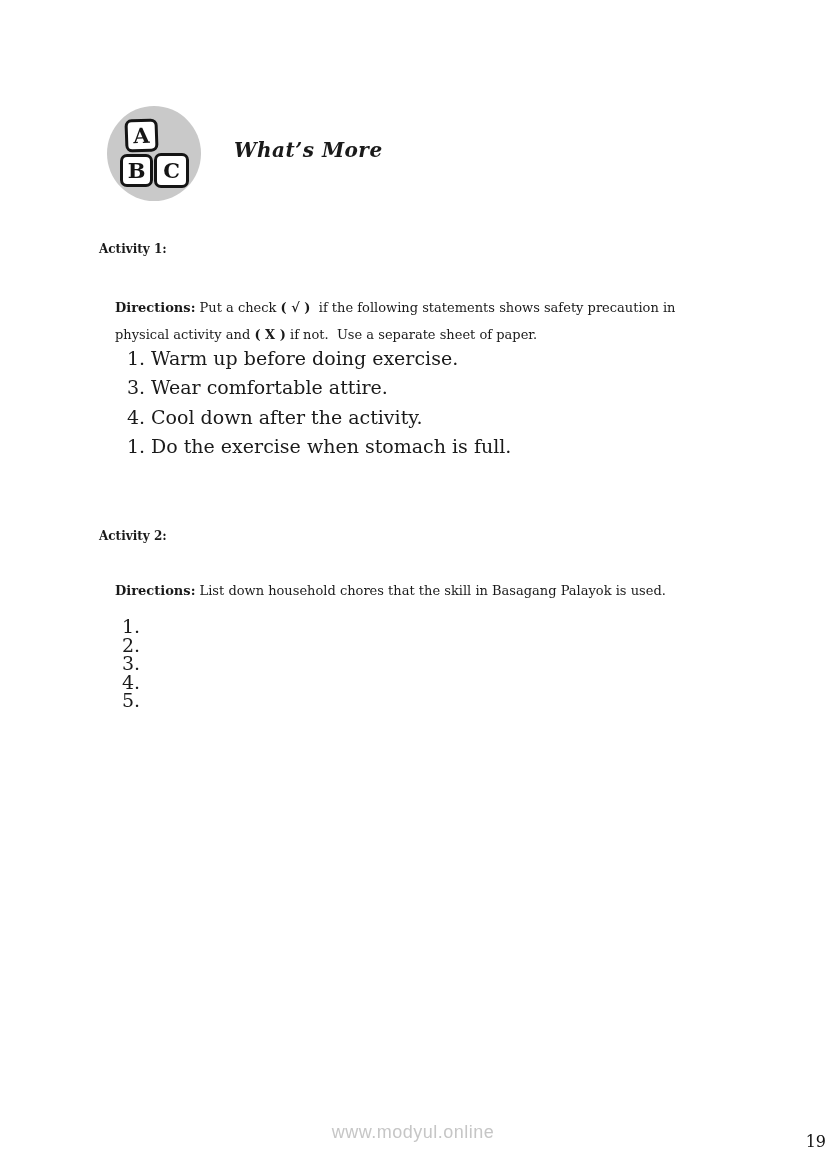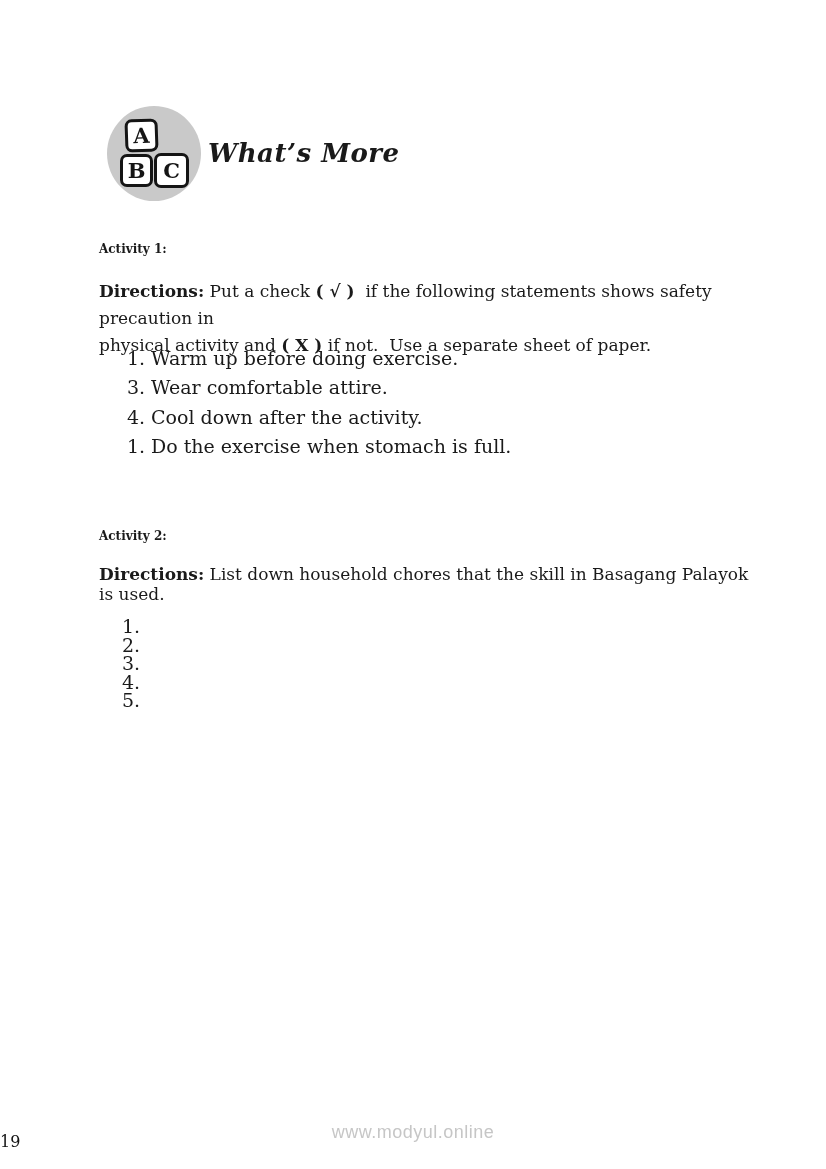--- a/index.html
+++ b/index.html
@@ -33,22 +33,22 @@
     font-size: 21px;
     color: #141414;
     line-height: 1;
   }
   .block-a { left: 18px; top: 13px; transform: rotate(-2deg); }
   .block-b { left: 13px; top: 48px; }
   .block-c { left: 47px; top: 47px; width: 35px; height: 35px; }
 
   .page-title {
     position: absolute;
-    left: 208px; top: 138px;
-    font-size: 26px;
+    left: 234px; top: 138px;
+    font-size: 20px;
     font-weight: bold;
     font-style: italic;
     letter-spacing: 0.5px;
     white-space: nowrap;
     text-align: center;
   }
 
   
   .act-heading {
     position: absolute;
@@ -56,22 +56,22 @@
     font-size: 12px;
     font-weight: bold;
     white-space: nowrap;
   }
   .act1-heading { top: 242px; }
   .act2-heading { top: 529px; }
 
   .directions {
     position: absolute;
     left: 99px;
-    margin: 0;
-    font-size: 17px;
+    margin: 16px;
+    font-size: 13px;
     white-space: pre-wrap;
   }
   .d1 { top: 278px; width: 650px; line-height: 27px; }
   .d2 { top: 565px; width: 650px; line-height: 19.5px; }
   .directions strong { font-weight: bold; }
 
   .num-list {
     position: absolute;
     margin: 0; padding: 0;
     list-style: none;
@@ -90,21 +90,21 @@
     font-family: "Liberation Sans", sans-serif;
     font-size: 18px;
     letter-spacing: 0.5px;
     color: #c6c6c6;
     z-index: 1;
   }
   .page-number {
     position: absolute;
     left: 0; top: 1132px;
     width: 826px;
-    text-align: left;
+    text-align: right;
     font-size: 16px;
     color: #111111;
     z-index: 2;
   }
 </style>
 </head>
 <body>
 
 <div class="page">
 

